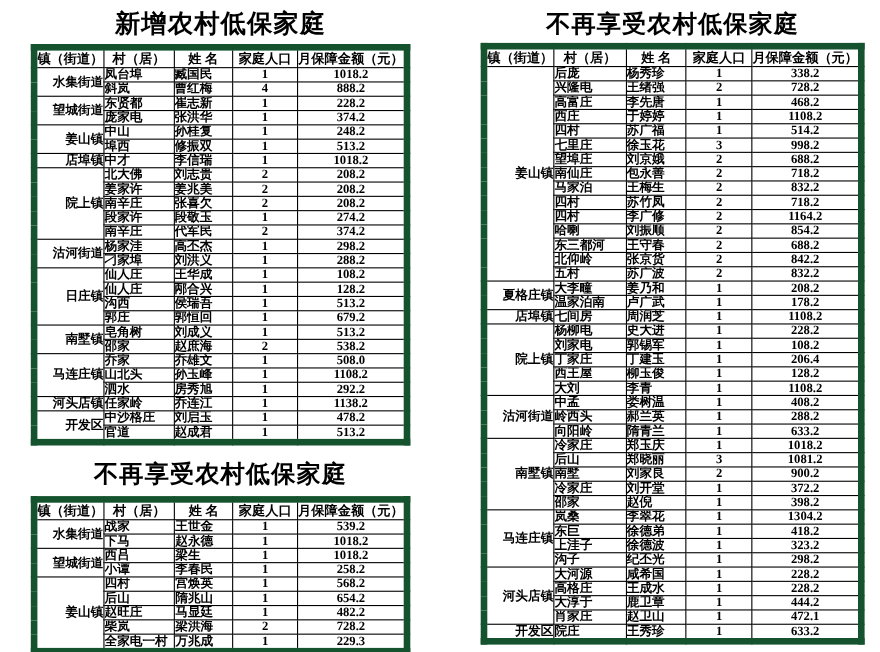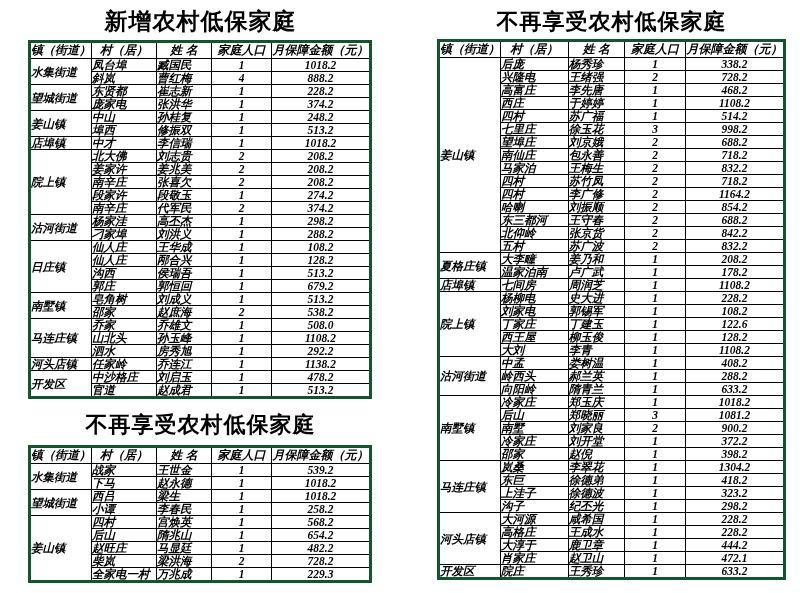--- a/index.html
+++ b/index.html
@@ -33,22 +33,21 @@
     letter-spacing: 1px;
   }
   h1.title-big   { font-size: 23px; line-height: 25px; margin: 9px 0 6px 0; }
   h1.title-small { font-size: 22px; line-height: 21px; }
   .tcol.left  h1.t2 { margin: 15px 0 10px 0; }
   .tcol.right h1.t1 { margin: 11px 0 7px 0; }
 
   table.tbl {
     border-collapse: collapse;
     table-layout: fixed;
-    border: 3px solid #14532d;
-    font-style: italic;
+    border: 6px solid #14532d;
   }
   table.tbl th, table.tbl td {
     border: 1px solid #000;
     padding: 0;
     overflow: hidden;
     white-space: nowrap;
   }
   table.tbl th {
     height: 15px;
     font-size: 12px;
@@ -56,21 +55,21 @@
     text-align: center;
     line-height: 15px;
   }
   table.tbl td {
     height: 12px;
     line-height: 12px;
     font-size: 11.5px;
     font-weight: 700;
   }
   td.town {
-    text-align: left;
+    text-align: right;
     vertical-align: middle;
   }
   td.village, td.name {
     text-align: left;
     padding-left: 6px;
   }
   td.num {
     text-align: center;
     font-family: "Liberation Serif", serif;
     font-size: 12.5px;
@@ -504,21 +503,21 @@
           <tr>
             <td class="village">刘家电</td>
             <td class="name">郭锡军</td>
             <td class="num pop">1</td>
             <td class="num amount">108.2</td>
           </tr>
           <tr>
             <td class="village">丁家庄</td>
             <td class="name">丁建玉</td>
             <td class="num pop">1</td>
-            <td class="num amount">122.6</td>
+            <td class="num amount">206.4</td>
           </tr>
           <tr>
             <td class="village">西王屋</td>
             <td class="name">柳玉俊</td>
             <td class="num pop">1</td>
             <td class="num amount">128.2</td>
           </tr>
           <tr>
             <td class="village">大刘</td>
             <td class="name">李青</td>

